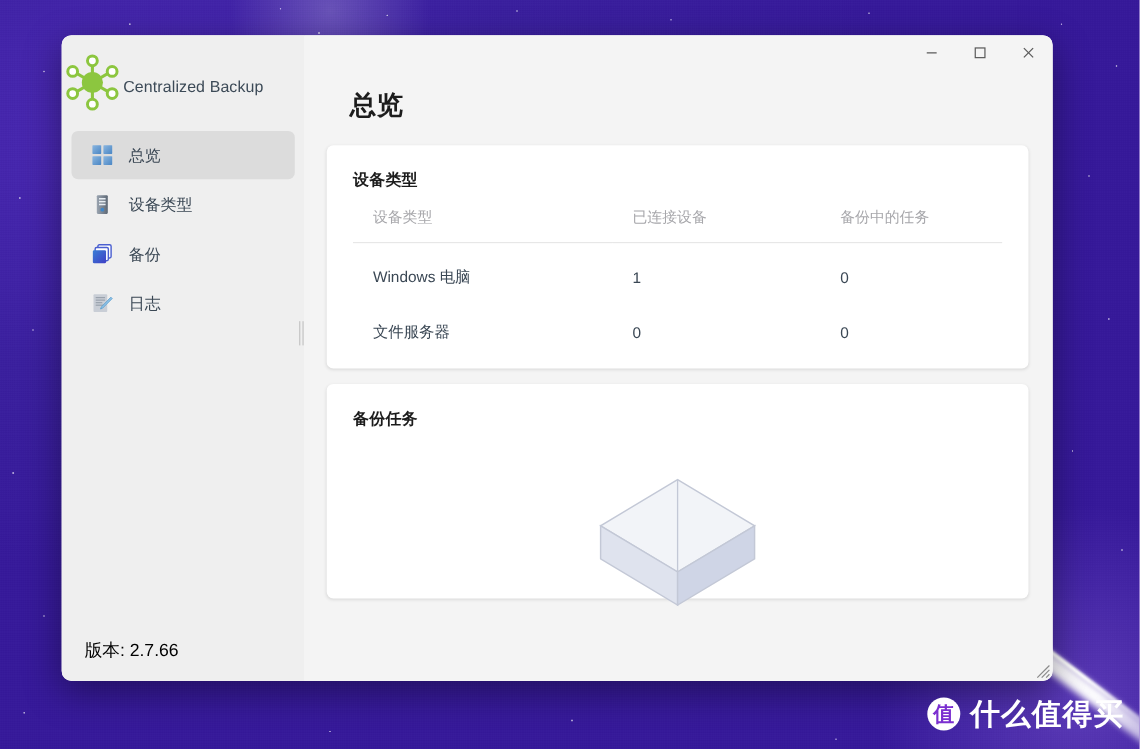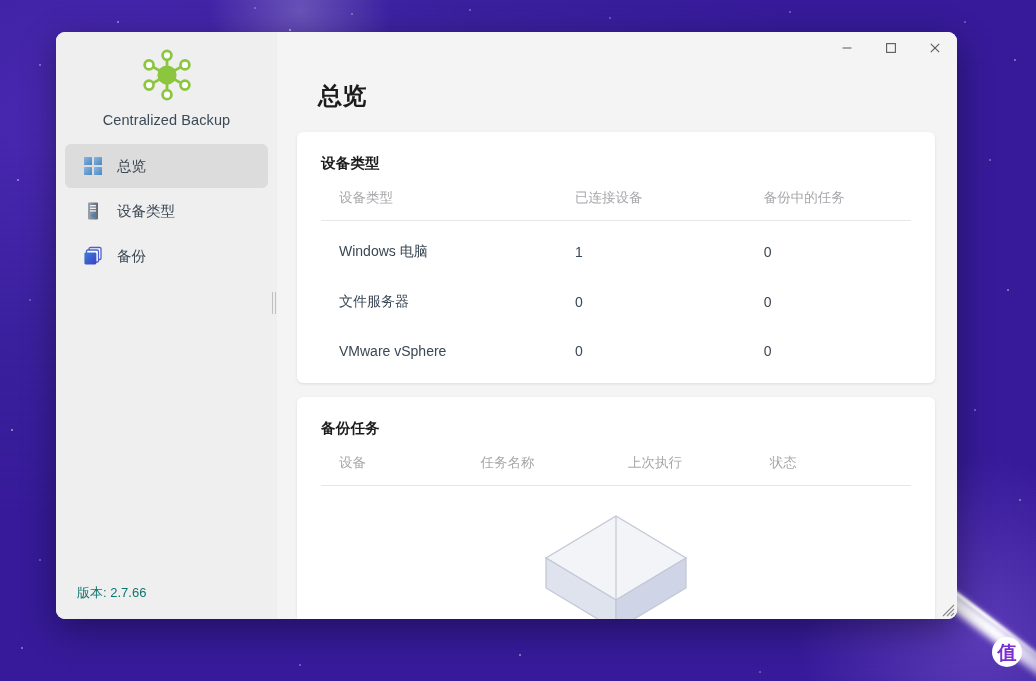--- a/index.html
+++ b/index.html
@@ -143,21 +143,21 @@
     background: #efefef;
     position: relative;
     display: flex;
     flex-direction: column;
     flex-shrink: 0;
   }
 
   #brand {
     padding-top: 15px;
     display: flex;
-    flex-direction: column;
+    flex-direction: row;
     align-items: center;
   }
   #brand-logo { width: 56px; height: 56px; }
   #brand-name {
     margin-top: 9px;
     font-size: 14.5px;
     color: #3c4a57;
     letter-spacing: 0.1px;
   }
 
@@ -201,22 +201,22 @@
   #sidebar-splitter i {
     display: block;
     width: 1px;
     height: 22px;
     background: #c0c0c0;
   }
 
   #version {
     margin-top: auto;
     padding: 0 0 17px 21px;
-    font-size: 13px;
-    color: #0f766e;
+    font-size: 16px;
+    color: #000000;
   }
 
   
   #main {
     flex: 1;
     background: #f4f4f4;
     position: relative;
     overflow: hidden;
     padding: 0 22px 0 20px;
   }
@@ -430,20 +430,35 @@
                 </defs>
                 <rect x="6" y="1.5" width="12" height="12" rx="1.3" fill="#ffffff" stroke="#4a5fd0" stroke-width="1.3"></rect>
                 <rect x="3.5" y="4" width="12" height="12" rx="1.3" fill="#ffffff" stroke="#4a5fd0" stroke-width="1.3"></rect>
                 <rect x="1.4" y="6.4" width="12" height="12" rx="1.3" fill="url(#gstack)"></rect>
               </svg>
             </span>
             <span class="nav-label">备份</span>
           </div>
 
 
+          <div class="nav-item">
+            <span class="nav-icon">
+              <svg width="20" height="20" viewBox="0 0 20 20">
+                <rect x="2" y="1.6" width="12.5" height="16" rx="0.8" fill="#c9ced6"></rect>
+                <g fill="#9aa2ad">
+                  <rect x="4" y="4" width="8.5" height="1.1"></rect>
+                  <rect x="4" y="6.3" width="8.5" height="1.1"></rect>
+                  <rect x="4" y="8.6" width="6" height="1.1"></rect>
+                  <rect x="4" y="10.9" width="8.5" height="1.1"></rect>
+                </g>
+                <path d="M17.8 4.2 L19 5.4 L10.3 14.1 L8.4 14.9 L9.2 13 Z" fill="#8fc4e8" stroke="#5d9fd0" stroke-width="0.8" stroke-linejoin="round"></path>
+              </svg>
+            </span>
+            <span class="nav-label">日志</span>
+          </div>
 
         </div>
 
         <div id="sidebar-splitter">
           <i></i>
             <i></i>
         </div>
 
         <div id="version">版本: 2.7.66</div>
       </div>
@@ -471,47 +486,26 @@
               <tr>
                 <td>Windows 电脑</td>
                 <td>1</td>
                 <td>0</td>
               </tr>
               <tr>
                 <td>文件服务器</td>
                 <td>0</td>
                 <td>0</td>
               </tr>
-              <tr>
-                <td>VMware vSphere</td>
-                <td>0</td>
-                <td>0</td>
-              </tr>
             </tbody>
           </table>
         </div>
 
         <div class="card">
           <div class="card-title">备份任务</div>
-          <table class="data-table" id="tasks-table">
-            <colgroup>
-                <col class="c0">
-                <col class="c1">
-                <col class="c2">
-                <col class="c3">
-              </colgroup>
-            <thead>
-              <tr>
-                <th>设备</th>
-                <th>任务名称</th>
-                <th>上次执行</th>
-                <th>状态</th>
-              </tr>
-            </thead>
-          </table>
           <div id="empty-illustration">
             <svg width="190" height="120" viewBox="0 0 190 120">
               <polygon points="95,4 165,46 95,88 25,46" fill="#f2f4f8" stroke="#c3c8d6" stroke-width="1.3"></polygon>
               <polygon points="25,46 95,88 95,118 25,76" fill="#dfe3ee" stroke="#c3c8d6" stroke-width="1.3"></polygon>
               <polygon points="165,46 95,88 95,118 165,76" fill="#cfd5e6" stroke="#c3c8d6" stroke-width="1.3"></polygon>
               <line x1="95" y1="4" x2="95" y2="88" stroke="#c3c8d6" stroke-width="1.2"></line>
             </svg>
           </div>
         </div>
 
@@ -525,14 +519,15 @@
           <line x1="15" y1="8" x2="8" y2="15"></line>
           <line x1="15" y1="12" x2="12" y2="15"></line>
         </g>
       </svg>
     </div>
 
   </div>
 
   <div id="watermark">
     <div id="watermark-logo">值</div>
+    <div id="watermark-text">什么值得买</div>
   </div>
 </div>
 
 </body></html>

